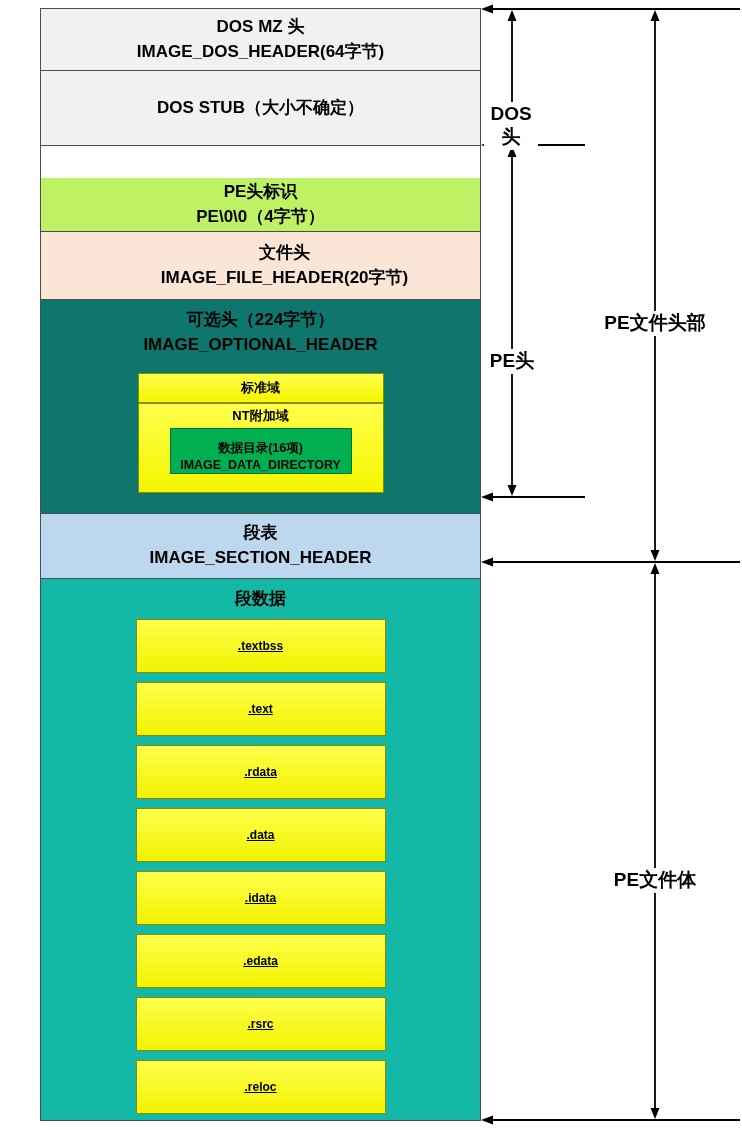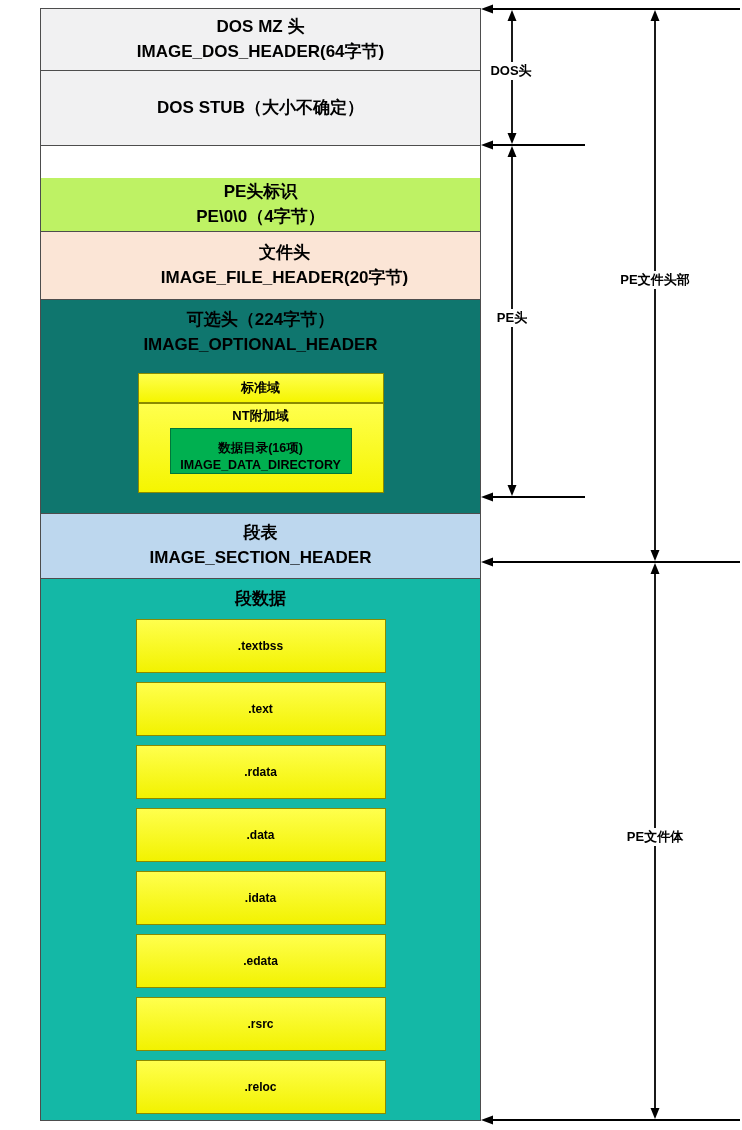--- a/index.html
+++ b/index.html
@@ -36,29 +36,29 @@
   .dd-box  {
     margin-top:3px; width:182px; height:46px; background:#00b050; border:1px solid #00773a;
     display:flex; flex-direction:column; align-items:center; justify-content:flex-end;
     font-size:12.5px; font-weight:bold; line-height:1.35;
   }
 
   .sd-label { font-size:17px; font-weight:bold; margin-top:2px; }
   .section-box {
     width:250px; height:54px; margin:9px auto 0; background:linear-gradient(#ffff4d,#f2f200);
     border:1px solid #8a8a00; display:flex; align-items:center; justify-content:center;
-    font-size:12px; font-weight:bold;
+    font-size:12px; font-weight:bold;text-decoration:underline;
   }
   .section-box:first-of-type { margin-top:18px; }
 
   .dims { position:absolute; left:480px; top:0; }
 
   .dim-label {
-    position:absolute; background:#fff; font-weight:bold; font-size:13px;
-    text-align:center; line-height:1.2; padding:1px 0;
+    position:absolute; background:#fff; font-weight:bold; font-size:19px;
+    text-align:center; line-height:1.2; padding:1px 0;margin-top:40px;
   }
   .lbl-dos  { left:484px; top:62px;  width:54px; }
   .lbl-pe   { left:486px; top:309px; width:52px; }
   .lbl-pehd { left:599px; top:271px; width:112px; }
   .lbl-pebd { left:608px; top:828px; width:94px; }
 </style>
 </head>
 <body>
 
 <div class="canvas">

